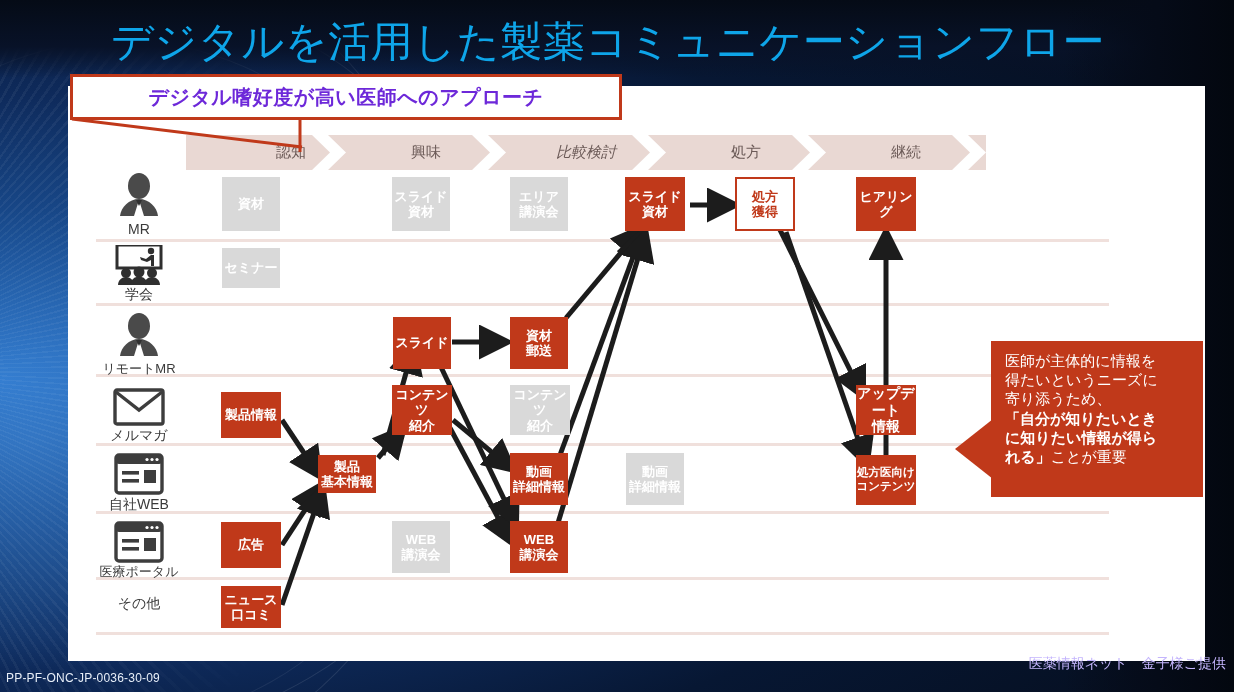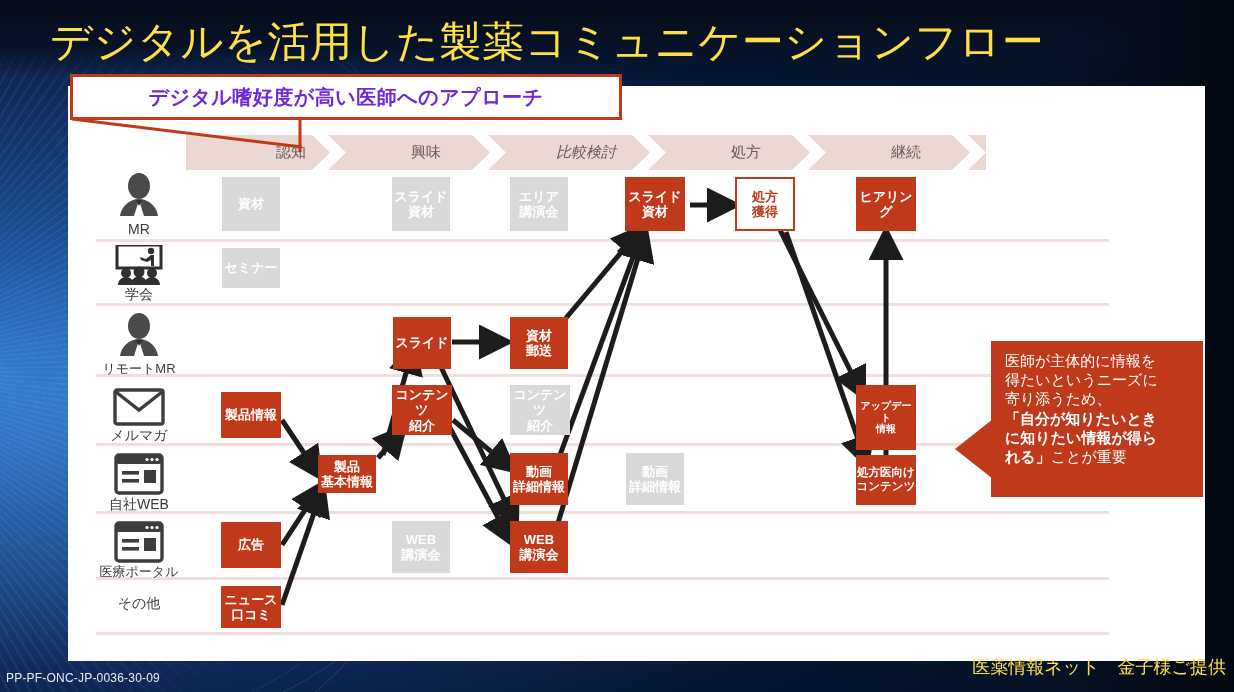--- a/index.html
+++ b/index.html
@@ -27,22 +27,22 @@
     opacity:.95;}
   .bg-arc{position:absolute;border-radius:50%;border:1px solid rgba(255,255,255,0.10);}
   .bg-arc2{position:absolute;border-radius:50%;
     background:radial-gradient(closest-side, rgba(90,160,235,.30), rgba(90,160,235,0) 72%);}
   .bg-topdark{position:absolute;left:0;top:0;width:100%;height:78px;
     background:linear-gradient(180deg,#050b16 0%, #081228 60%, rgba(8,18,40,0) 100%);}
   .bg-rightdark{position:absolute;right:0;top:0;width:170px;height:692px;
     background:linear-gradient(90deg, rgba(4,9,18,0) 0%, #050b18 55%, #03070f 100%);}
 
   
-  .title{position:absolute;left:50px;top:20px;width:1100px;
-    color:#fde047;font-size:42px;line-height:1.05;letter-spacing:.5px;white-space:nowrap;}
+  .title{position:absolute;left:58px;top:20px;width:1100px;
+    color:#0ea5e9;font-size:42px;line-height:1.05;letter-spacing:.5px;white-space:nowrap;text-align:center;}
 
   
   .panel{position:absolute;left:68px;top:86px;width:1137px;height:575px;background:#ffffff;}
 
   
   .callout-top{position:absolute;left:70px;top:74px;width:552px;height:46px;
     background:#ffffff;border:3px solid #c0391a;box-sizing:border-box;
     display:flex;align-items:center;justify-content:center;}
   .callout-top span{color:#6d28d9;font-size:20px;font-weight:bold;letter-spacing:.5px;}
   .callout-tail{position:absolute;left:70px;top:117px;width:240px;height:32px;}
@@ -75,21 +75,21 @@
 
   
   .callout-right{position:absolute;left:991px;top:341px;width:212px;height:156px;
     background:#c0391a;box-sizing:border-box;padding:10px 12px 8px 14px;}
   .callout-right p{margin:0;color:#ffffff;font-size:15px;line-height:1.28;}
   .callout-right b{font-weight:bold;}
   .callout-right-tail{position:absolute;left:955px;top:419px;width:38px;height:60px;}
 
   
   .footer-left{position:absolute;left:6px;top:671px;color:#e7eef8;font-size:12px;letter-spacing:.2px;}
-  .footer-right{position:absolute;right:8px;top:655px;color:#fde047;font-size:18px;white-space:nowrap;}
+  .footer-right{position:absolute;right:8px;top:655px;color:#c4b5fd;font-size:14px;white-space:nowrap;}
 </style>
 </head>
 <body>
 
 <div id="stage">
 
   <div class="bg-base"></div>
   <div class="bg-arc2" style="left:-420px;top:120px;width:900px;height:640px;"></div>
   <div class="bg-swoosh"></div>
   <div class="bg-arc" style="left:-300px;top:-60px;width:760px;height:840px;"></div>
@@ -273,21 +273,21 @@
   <div class="node red" style="left:856px;top:177px;width:60px;height:54px;">ヒアリング</div>
 
   <div class="node grey" style="left:222px;top:248px;width:58px;height:40px;">セミナー</div>
 
   <div class="node red" style="left:393px;top:317px;width:58px;height:52px;">スライド</div>
   <div class="node red" style="left:510px;top:317px;width:58px;height:52px;">資材<br>郵送</div>
 
   <div class="node red" style="left:221px;top:392px;width:60px;height:46px;">製品情報</div>
   <div class="node red" style="left:392px;top:385px;width:60px;height:50px;">コンテンツ<br>紹介</div>
   <div class="node grey" style="left:510px;top:385px;width:60px;height:50px;">コンテンツ<br>紹介</div>
-  <div class="node red" style="left:856px;top:385px;width:60px;height:65px;font-size:10px;">アップデート<br>情報</div>
+  <div class="node red" style="left:856px;top:385px;width:60px;height:50px;font-size:14px;">アップデート<br>情報</div>
 
   <div class="node red" style="left:318px;top:455px;width:58px;height:38px;">製品<br>基本情報</div>
   <div class="node red" style="left:510px;top:453px;width:58px;height:52px;">動画<br>詳細情報</div>
   <div class="node grey" style="left:626px;top:453px;width:58px;height:52px;">動画<br>詳細情報</div>
   <div class="node red" style="left:856px;top:455px;width:60px;height:50px;font-size:11.5px;">処方医向け<br>コンテンツ</div>
 
   <div class="node red" style="left:221px;top:522px;width:60px;height:46px;">広告</div>
   <div class="node grey" style="left:392px;top:521px;width:58px;height:52px;">WEB<br>講演会</div>
   <div class="node red" style="left:510px;top:521px;width:58px;height:52px;">WEB<br>講演会</div>
 

